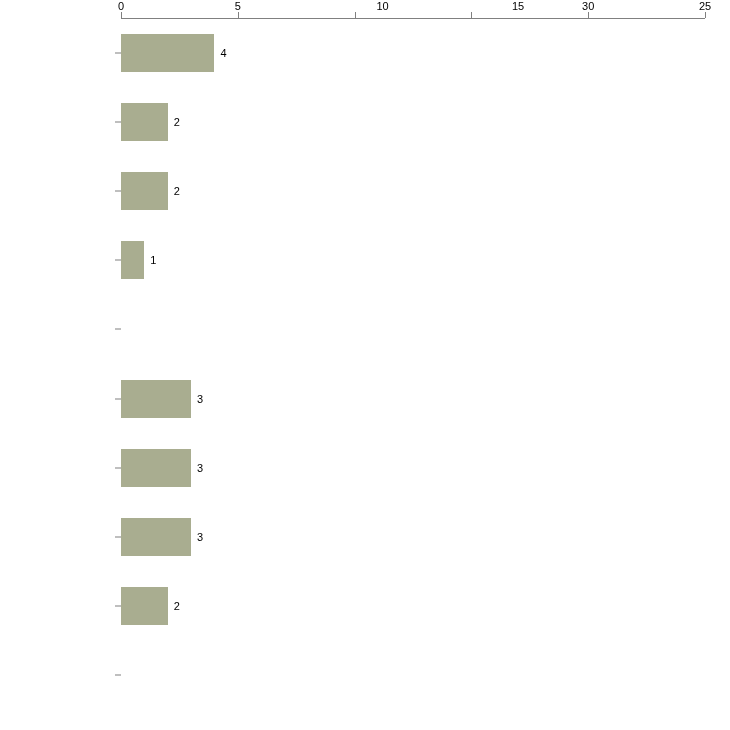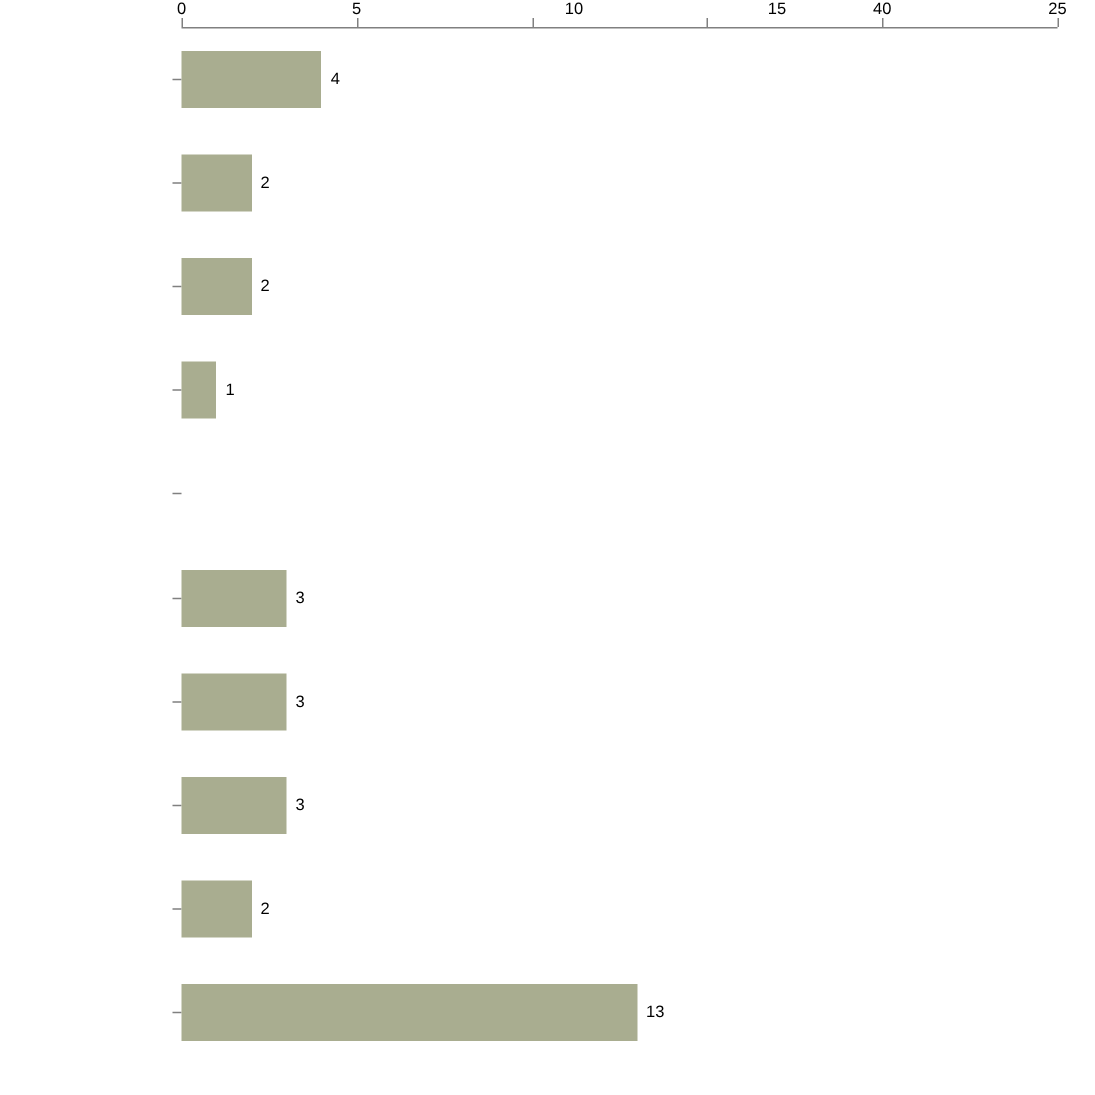--- a/index.html
+++ b/index.html
@@ -90,21 +90,21 @@
   <div id="x-ticks">
       <div class="tick-mark" style="left: 121px;"></div>
       <div class="tick-label" style="left: 121px;">0</div>
       <div class="tick-mark" style="left: 237.8px;"></div>
       <div class="tick-label" style="left: 237.8px;">5</div>
       <div class="tick-mark" style="left: 354.6px;"></div>
       <div class="tick-label" style="left: 354.6px; margin-left: 28px;">10</div>
       <div class="tick-mark" style="left: 471.4px;"></div>
       <div class="tick-label" style="left: 490px; margin-left: 28px;">15</div>
       <div class="tick-mark" style="left: 588.2px;"></div>
-      <div class="tick-label" style="left: 588.2px;">40</div>
+      <div class="tick-label" style="left: 588.2px;">30</div>
       <div class="tick-mark" style="left: 705px;"></div>
       <div class="tick-label" style="left: 705px;">25</div>
     </div>
   <div id="y-labels">
       <div class="cat-tick" style="top: 52.6px;"></div>
       <div class="cat-tick" style="top: 121.8px;"></div>
       <div class="cat-tick" style="top: 191px;"></div>
       <div class="cat-tick" style="top: 260.2px;"></div>
       <div class="cat-tick" style="top: 329.4px;"></div>
       <div class="cat-tick" style="top: 398.6px;"></div>
@@ -140,19 +140,15 @@
         <div class="bar-value" style="left: 76.08px;">3</div>
       </div>
       <div class="bar-row" style="top: 500px; height: 38px;">
         <div class="bar" style="width: 70.08px; background: rgb(169, 173, 144);"></div>
         <div class="bar-value" style="left: 76.08px;">3</div>
       </div>
       <div class="bar-row" style="top: 569.2px; height: 38px;">
         <div class="bar" style="width: 46.72px; background: rgb(169, 173, 144);"></div>
         <div class="bar-value" style="left: 52.72px;">2</div>
       </div>
-      <div class="bar-row" style="top: 638.4px; height: 38px;">
-        <div class="bar" style="width: 303.68px; background: rgb(169, 173, 144);"></div>
-        <div class="bar-value" style="left: 309.68px;">13</div>
-      </div>
     </div>
 
 </div>
 
 </body></html>

